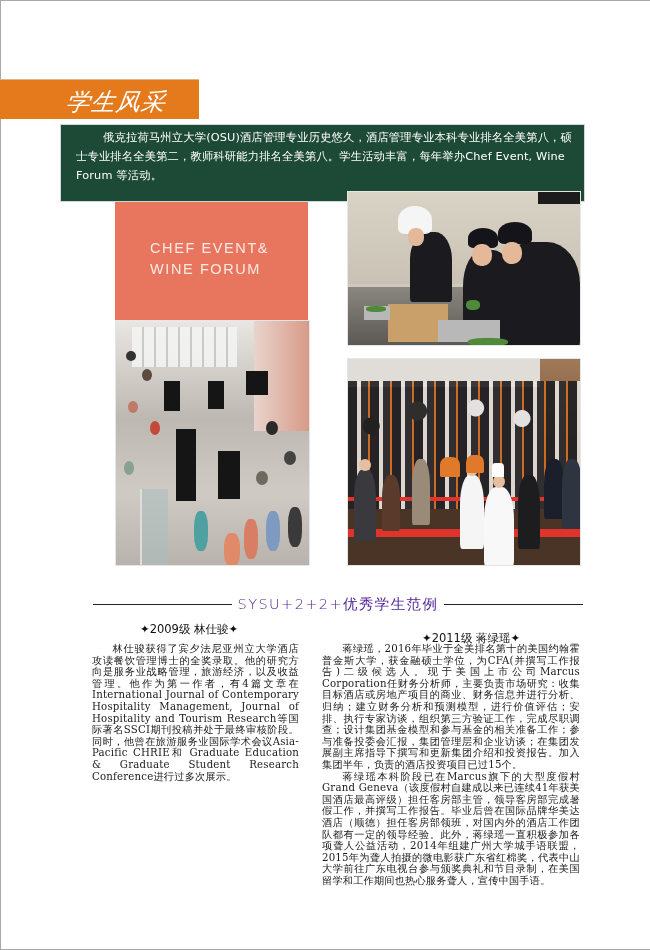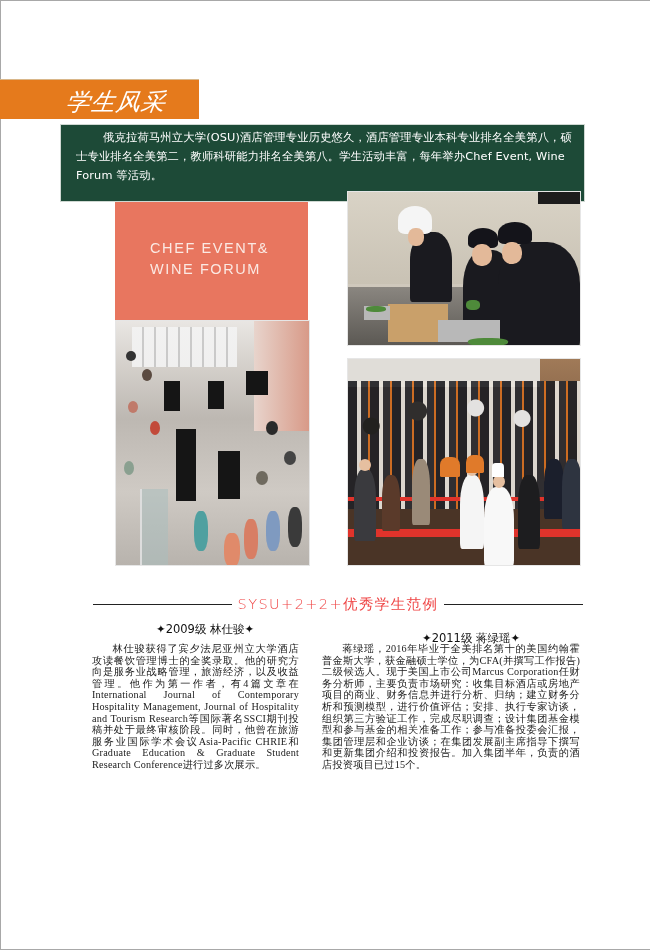--- a/index.html
+++ b/index.html
@@ -75,35 +75,35 @@
   .photo-group .redstrip { position:absolute; left:0; width:100%; height:8px; background:#e0332b; }
   .photo-group .person { position:absolute; border-radius: 40% 40% 8% 8%; }
   .photo-group .head { position:absolute; border-radius:50%; background:#e6bfa0; }
   
   .section-heading {
     position: absolute; left: 93px; top: 593px; width: 490px; height: 22px;
     display: flex; align-items: center;
   }
   .section-heading .rule { flex: 1; height: 1px; background: #222; }
   .section-heading .title {
-    padding: 0 6px; font-size: 14.5px; color: #ef4444; letter-spacing: 1.4px;
+    padding: 0 6px; font-size: 14.5px; color: #4c1d95; letter-spacing: 1.4px;
     font-family: "DejaVu Sans", sans-serif; font-weight: 300;
   }
   .sub-heading {
     position: absolute; top: 622px; font-size: 11.5px; color: #111;
     font-family: "DejaVu Sans", sans-serif;
   }
-  .sub-left { left: 156px; }
+  .sub-left { left: 140px; }
   .sub-right { left: 422px; margin-top: 9px; }
   .col {
     position: absolute; top: 643px;
     font-family: "DejaVu Serif", serif; font-size: 10.2px; line-height: 11.6px;
     color: #1a1a1a; text-align: justify; letter-spacing: 0.2px;
   }
-  .col p { text-indent: 2em; font-family: Liberation Serif, serif; }
+  .col p { text-indent: 2em; }
   .col-left { left: 92px; width: 207px; }
   .col-right { left: 322px; width: 258px; }
 </style>
 </head>
 <body>
 
 <div class="page-frame"></div>
 
 <div class="banner">
   <span class="banner-title">学生风采</span>
@@ -194,13 +194,14 @@
 
 <div class="sub-heading sub-left">✦2009级 林仕骏✦</div>
 <div class="sub-heading sub-right">✦2011级 蒋绿瑶✦</div>
 
 <div class="col col-left">
   <p>林仕骏获得了宾夕法尼亚州立大学酒店攻读餐饮管理博士的全奖录取。他的研究方向是服务业战略管理，旅游经济，以及收益管理。他作为第一作者，有4篇文章在International Journal of Contemporary Hospitality Management, Journal of Hospitality and Tourism Research等国际著名SSCI期刊投稿并处于最终审核阶段。同时，他曾在旅游服务业国际学术会议Asia-Pacific CHRIE和 Graduate Education &amp; Graduate Student Research Conference进行过多次展示。</p>
 </div>
 
 <div class="col col-right">
   <p>蒋绿瑶，2016年毕业于全美排名第十的美国约翰霍普金斯大学，获金融硕士学位，为CFA(并撰写工作报告)二级候选人。现于美国上市公司Marcus Corporation任财务分析师，主要负责市场研究：收集目标酒店或房地产项目的商业、财务信息并进行分析、归纳；建立财务分析和预测模型，进行价值评估；安排、执行专家访谈，组织第三方验证工作，完成尽职调查；设计集团基金模型和参与基金的相关准备工作；参与准备投委会汇报，集团管理层和企业访谈；在集团发展副主席指导下撰写和更新集团介绍和投资报告。加入集团半年，负责的酒店投资项目已过15个。</p>
+  <p>蒋绿瑶本科阶段已在Marcus旗下的大型度假村Grand Geneva（该度假村自建成以来已连续41年获美国酒店最高评级）担任客房部主管，领导客房部完成暑假工作，并撰写工作报告。毕业后曾在国际品牌华美达酒店（顺德）担任客房部领班，对国内外的酒店工作团队都有一定的领导经验。此外，蒋绿瑶一直积极参加各项聋人公益活动，2014年组建广州大学城手语联盟，2015年为聋人拍摄的微电影获广东省红棉奖，代表中山大学前往广东电视台参与颁奖典礼和节目录制，在美国留学和工作期间也热心服务聋人，宣传中国手语。</p>
 </div>
 
 </body></html>

